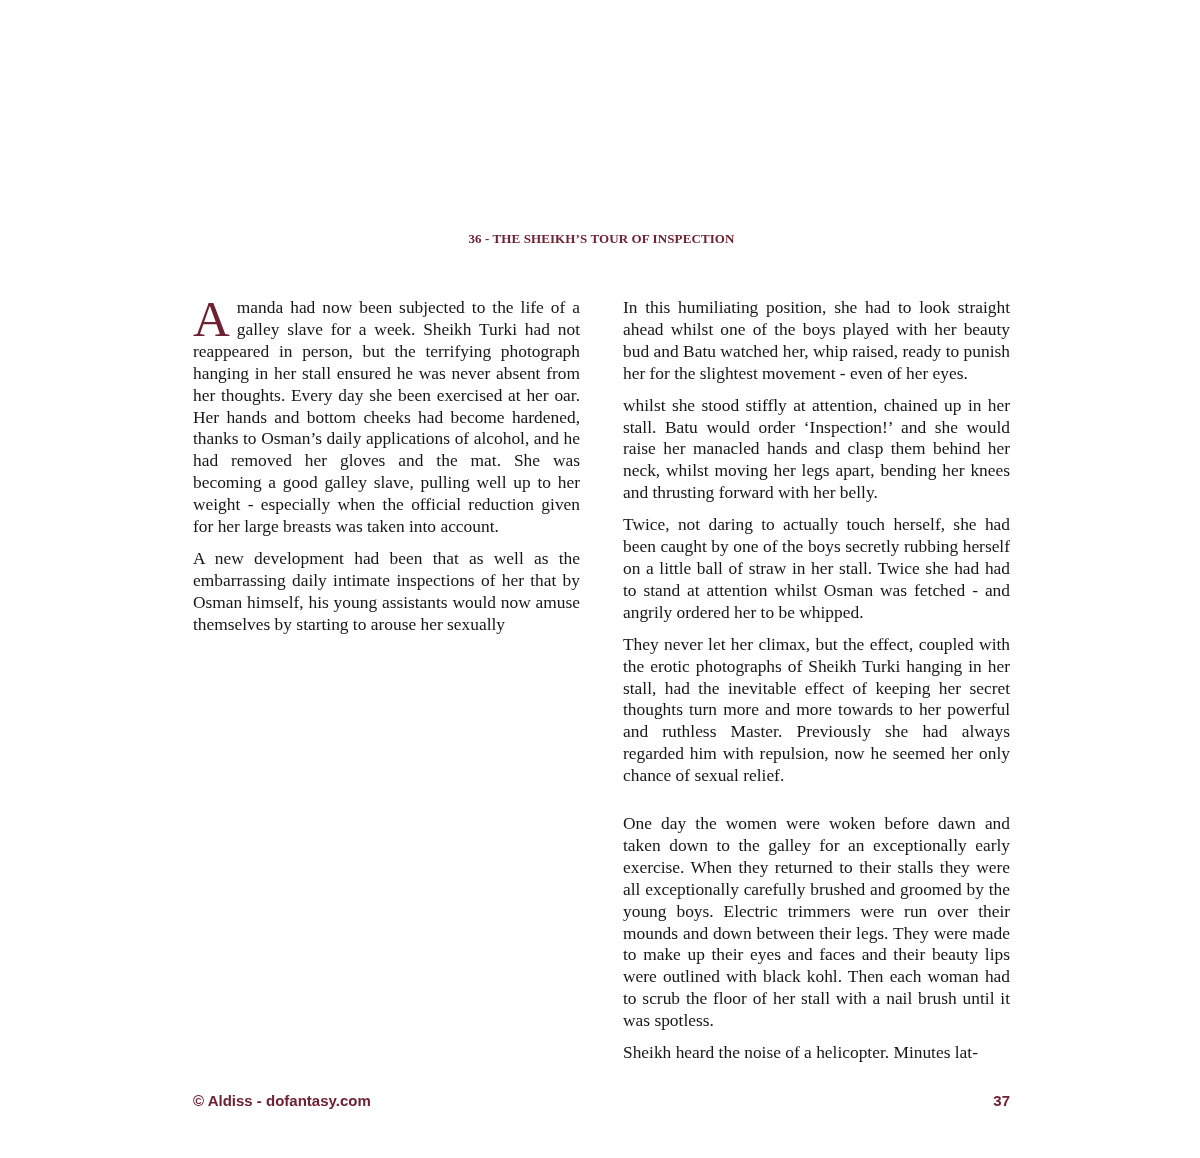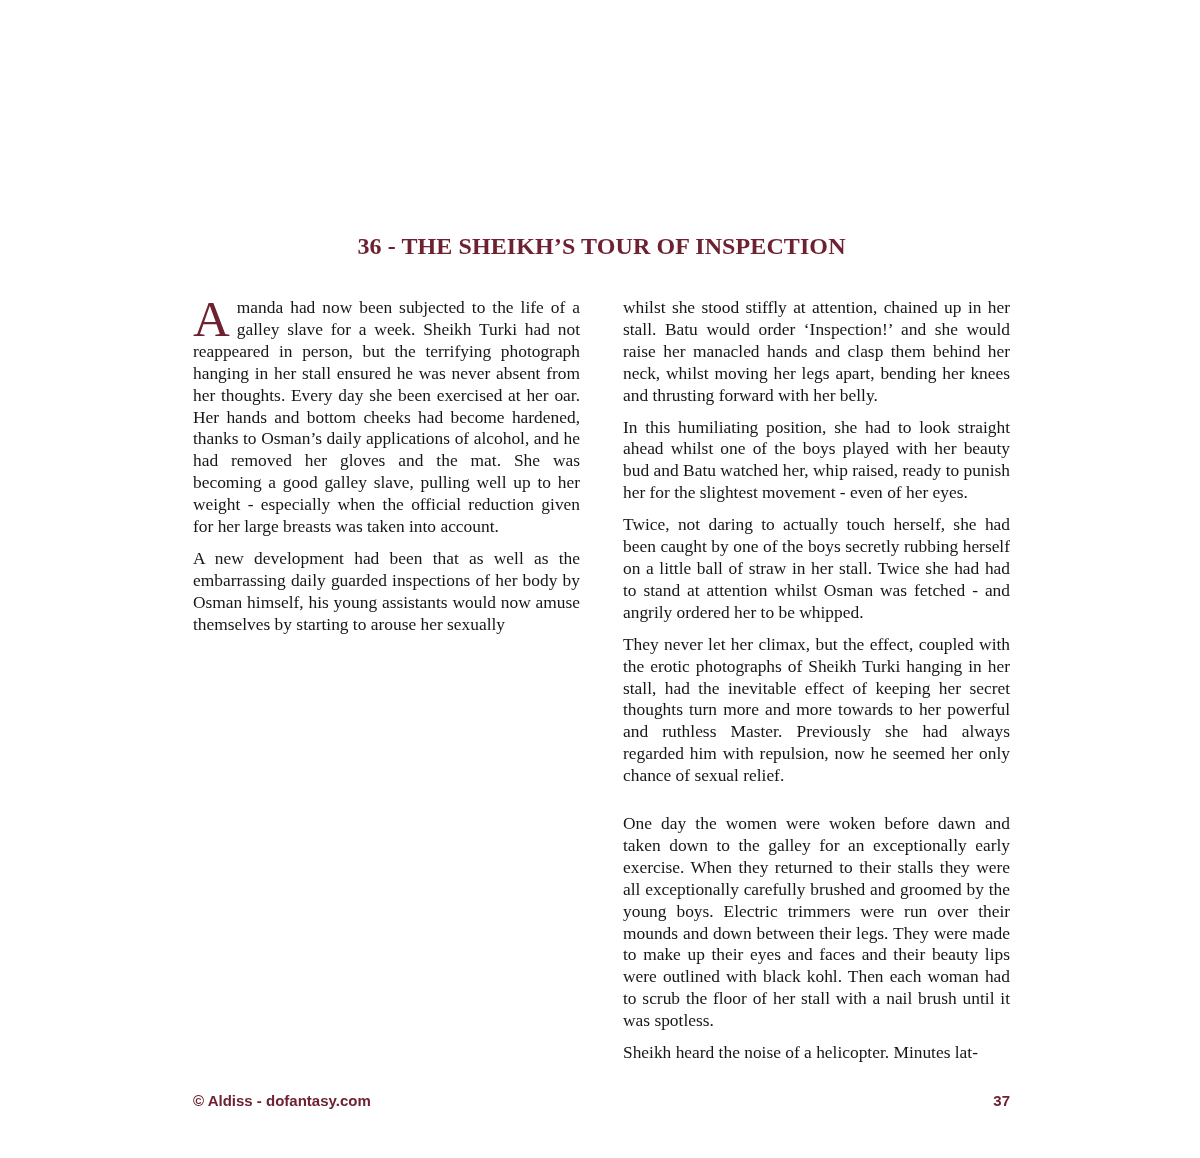--- a/index.html
+++ b/index.html
@@ -16,21 +16,21 @@
     overflow: hidden;
   }
   .title {
     position: absolute;
     top: 219px;
     left: 193px;
     width: 817px;
     text-align: center;
     color: #6e2130;
     font-weight: bold;
-    font-size: 24px;
+    font-size: 13px;
     line-height: 22px;
     letter-spacing: 0.1px;
   }
   .columns {
     position: absolute;
     top: 297px;
     left: 193px;
     width: 817px;
     height: 795px;
     display: flex;
@@ -78,26 +78,26 @@
 <body>
 
 <div class="page">
 
   <h1 class="title">36 - THE SHEIKH’S TOUR OF INSPECTION</h1>
 
   <div class="columns">
 
     <div class="col">
       <p><span class="dropcap">A</span><span>manda had now been subjected to the life of a galley slave for a week. Sheikh Turki had not reappeared in person, but the terrifying photograph hanging in her stall ensured he was never absent from her thoughts. Every day she been exercised at her oar. Her hands and bottom cheeks had become hardened, thanks to Osman’s daily applications of alcohol, and he had removed her gloves and the mat. She was becoming a good galley slave, pulling well up to her weight - especially when the official reduction given for her large breasts was taken into account.</span></p>
-      <p>A new development had been that as well as the embarrassing daily guarded inspections of her body by Osman himself, his young assistants would now amuse themselves by starting to arouse her sexually</p>
+      <p>A new development had been that as well as the embarrassing daily intimate inspections of her that by Osman himself, his young assistants would now amuse themselves by starting to arouse her sexually</p>
     </div>
 
     <div class="col">
+      <p>In this humiliating position, she had to look straight ahead whilst one of the boys played with her beauty bud and Batu watched her, whip raised, ready to punish her for the slightest movement - even of her eyes.</p>
       <p>whilst she stood stiffly at attention, chained up in her stall. Batu would order ‘Inspection!’ and she would raise her manacled hands and clasp them behind her neck, whilst moving her legs apart, bending her knees and thrusting forward with her belly.</p>
-      <p>In this humiliating position, she had to look straight ahead whilst one of the boys played with her beauty bud and Batu watched her, whip raised, ready to punish her for the slightest movement - even of her eyes.</p>
       <p>Twice, not daring to actually touch herself, she had been caught by one of the boys secretly rubbing herself on a little ball of straw in her stall. Twice she had had to stand at attention whilst Osman was fetched - and angrily ordered her to be whipped.</p>
       <p>They never let her climax, but the effect, coupled with the erotic photographs of Sheikh Turki hanging in her stall, had the inevitable effect of keeping her secret thoughts turn more and more towards to her powerful and ruthless Master. Previously she had always regarded him with repulsion, now he seemed her only chance of sexual relief.</p>
       <p class="section-start">One day the women were woken before dawn and taken down to the galley for an exceptionally early exercise. When they returned to their stalls they were all exceptionally carefully brushed and groomed by the young boys. Electric trimmers were run over their mounds and down between their legs. They were made to make up their eyes and faces and their beauty lips were outlined with black kohl. Then each woman had to scrub the floor of her stall with a nail brush until it was spotless.</p>
       <p>Sheikh heard the noise of a helicopter. Minutes lat-</p>
     </div>
 
   </div>
 
   <div class="footer">
     <span>© Aldiss - dofantasy.com</span>

